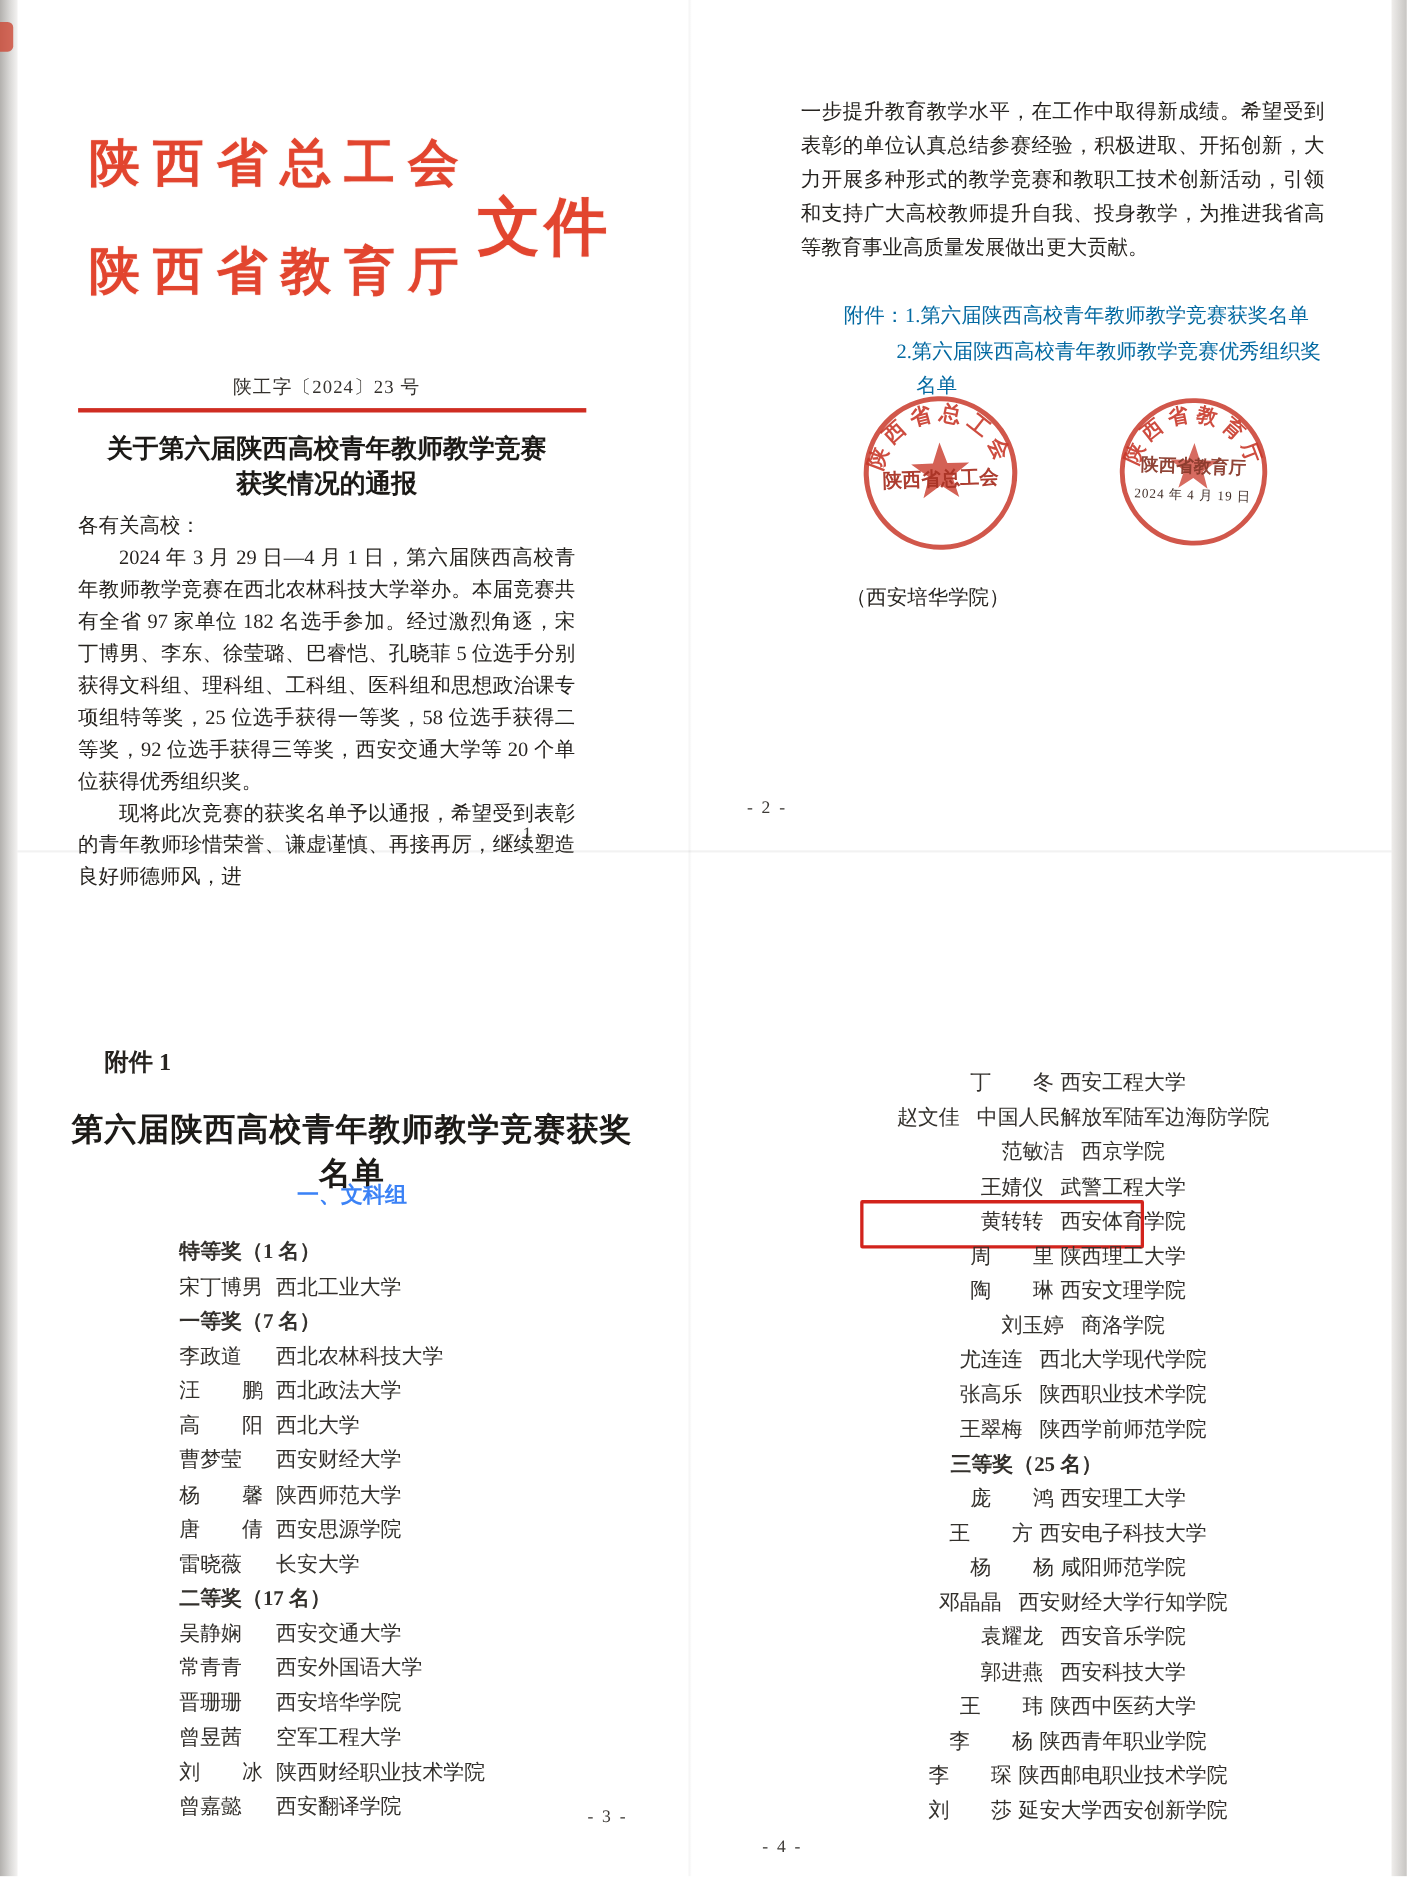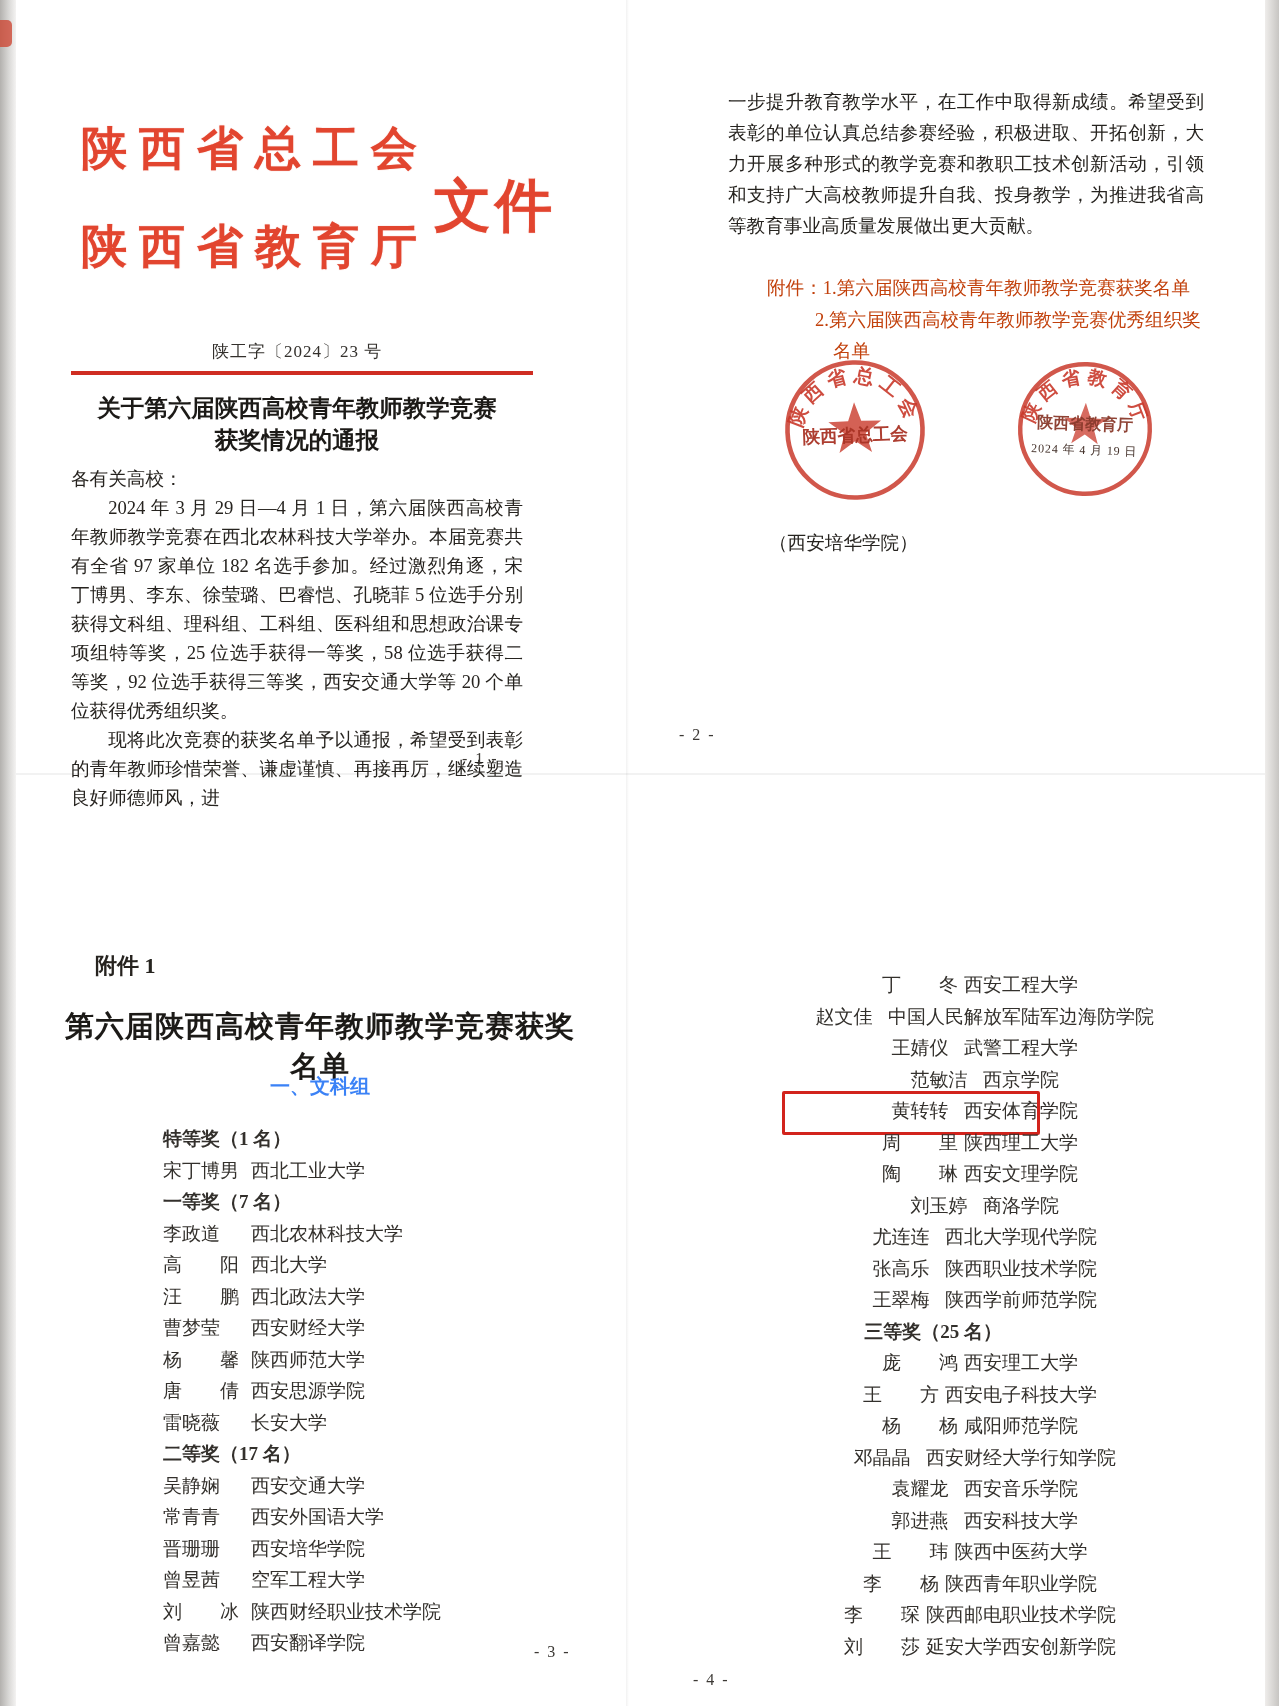--- a/index.html
+++ b/index.html
@@ -42,21 +42,21 @@
   .body1 { position:absolute; left:57px; top:464px; width:452px; font-size:18.6px;
            line-height:29px; text-align:justify; color:#26231f; }
   .body1 .indent { text-indent:2em; }
   .page-num { position:absolute; font-size:16px; color:#3c3935; letter-spacing:2px; }
   .p1-num { left:448px; top:750px; }
 
   
   .p2-para { position:absolute; left:99px; top:86px; width:476px; font-size:18.6px;
              line-height:31px; text-align:justify; color:#26231f; }
   .attach { position:absolute; left:138px; top:272px; font-size:18.6px;
-            line-height:31.5px; color:#c2410c; white-space:nowrap; }
+            line-height:31.5px; color:#0369a1; white-space:nowrap; }
   .attach .ln2 { padding-left:48px; }
   .attach .ln3 { padding-left:66px; }
   .seal { position:absolute; }
   .seal-left  { left:152px; top:356px; width:148px; height:148px; transform:rotate(-2deg); }
   .seal-right { left:385px; top:358px; width:142px; height:142px; transform:rotate(2deg); }
   .disclosure { position:absolute; left:140px; top:530px; font-size:18.6px; color:#26231f; }
   .p2-num { left:50px; top:726px; }
 
   
   .p3-attach { position:absolute; left:81px; top:176px; font-size:22px; font-weight:700;
@@ -154,25 +154,25 @@
 
         <div class="entry">
           <span class="etext">一等奖（7 名）</span><span class="name"></span><span class="school"></span>
         </div>
 
         <div class="entry">
           <span class="etext"></span><span class="name">李政道</span><span class="school">西北农林科技大学</span>
         </div>
 
         <div class="entry">
+          <span class="etext"></span><span class="name">汪　　鹏</span><span class="school">西北政法大学</span>
+        </div>
+
+        <div class="entry">
           <span class="etext"></span><span class="name">高　　阳</span><span class="school">西北大学</span>
-        </div>
-
-        <div class="entry">
-          <span class="etext"></span><span class="name">汪　　鹏</span><span class="school">西北政法大学</span>
         </div>
 
         <div class="entry">
           <span class="etext"></span><span class="name">曹梦莹</span><span class="school">西安财经大学</span>
         </div>
 
         <div class="entry">
           <span class="etext"></span><span class="name">杨　　馨</span><span class="school">陕西师范大学</span>
         </div>
 
@@ -220,25 +220,25 @@
 
         <div class="entry">
           <span class="etext"></span><span class="name">丁　　冬</span><span class="school">西安工程大学</span>
         </div>
 
         <div class="entry">
           <span class="etext"></span><span class="name">赵文佳</span><span class="school">中国人民解放军陆军边海防学院</span>
         </div>
 
         <div class="entry">
+          <span class="etext"></span><span class="name">范敏洁</span><span class="school">西京学院</span>
+        </div>
+
+        <div class="entry">
           <span class="etext"></span><span class="name">王婧仪</span><span class="school">武警工程大学</span>
-        </div>
-
-        <div class="entry">
-          <span class="etext"></span><span class="name">范敏洁</span><span class="school">西京学院</span>
         </div>
 
         <div class="entry highlight">
           <span class="etext"></span><span class="name">黄转转</span><span class="school">西安体育学院</span>
         </div>
 
         <div class="entry">
           <span class="etext"></span><span class="name">周　　里</span><span class="school">陕西理工大学</span>
         </div>
 

